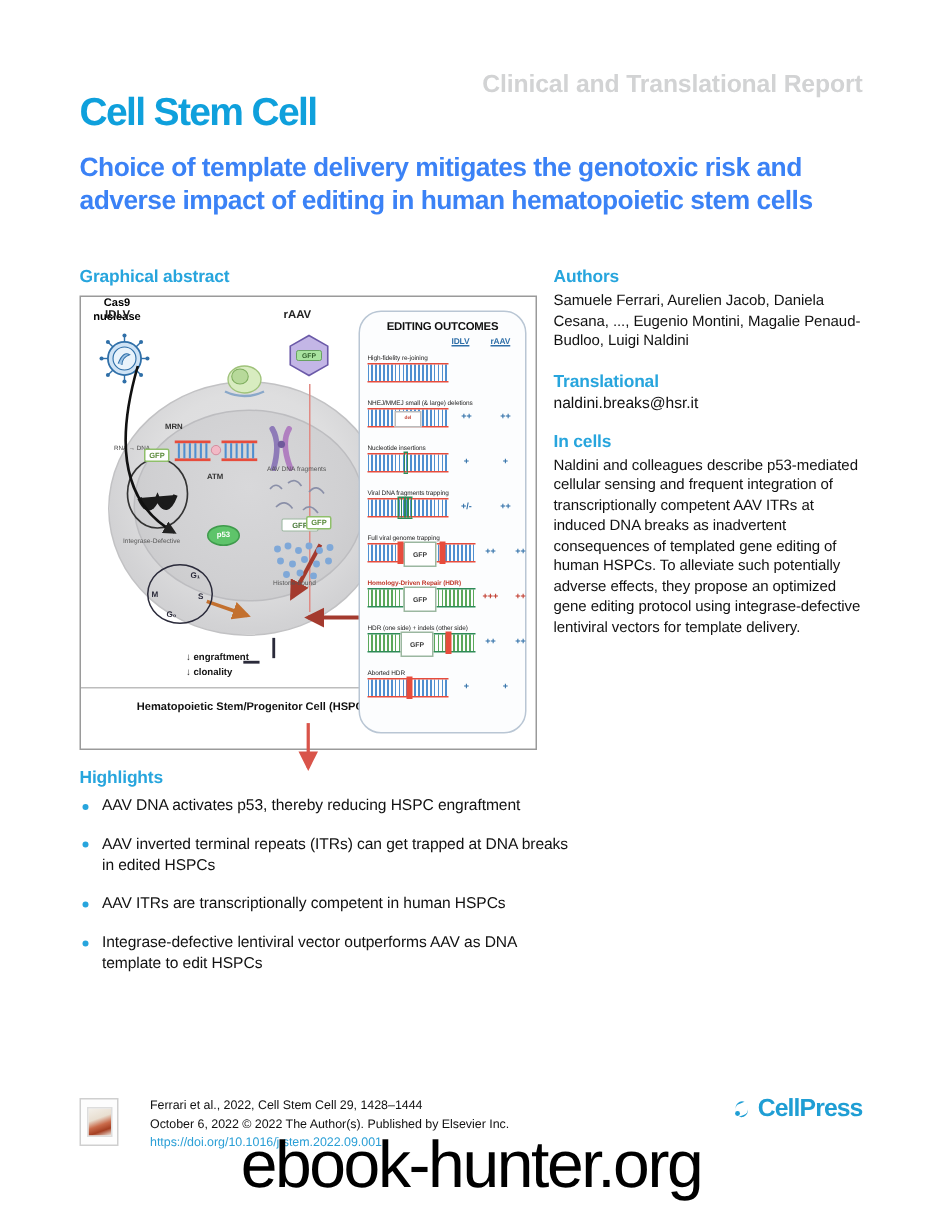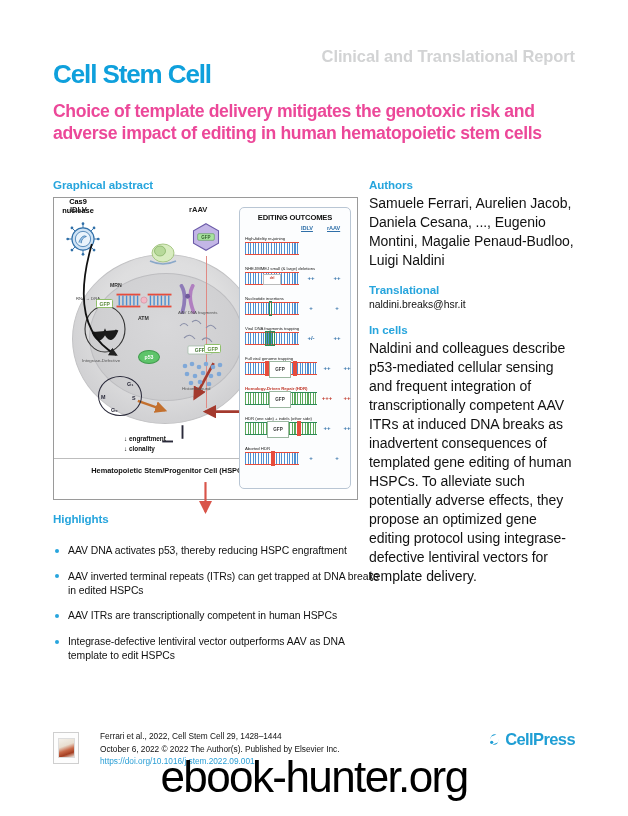--- a/index.html
+++ b/index.html
@@ -25,21 +25,21 @@
   .journal-logo {
     position: absolute; left: 0; top: 12px;
     font-size: 26px; font-weight: bold; color: #0fa0dc;
     letter-spacing: -1.1px; white-space: nowrap;
   }
 
   
   .article-title {
     position: absolute; left: 53px; top: 100px; width: 522px;
     font-size: 17.6px; font-weight: bold; line-height: 1.27;
-    letter-spacing: -0.35px; color: #ec4899;
+    letter-spacing: -0.35px; color: #3b82f6;
   }
 
   
   .sec-head {
     color: #27a5dd; font-size: 11.6px; font-weight: bold;
     letter-spacing: -0.1px;
   }
 
   
   .ga-head { position: absolute; left: 53px; top: 178px; }
@@ -47,28 +47,28 @@
     position: absolute; left: 53px; top: 197px;
     width: 305px; height: 303px;
     border: 1.1px solid #9a9a9a; background: #fff;
   }
 
   
   .rcol { position: absolute; left: 369px; top: 178px; width: 206px; }
   .rblock { margin-bottom: 13px; }
   .rblock .sec-head { display: block; margin-bottom: 3px; }
   .body-text {
-    font-size: 14px; line-height: 1.355; color: #111;
+    font-size: 10px; line-height: 1.355; color: #111;
     letter-spacing: -0.05px;
   }
   .corr-mail { font-size: 10.4px; color: #111; }
 
   
   .hl { position: absolute; left: 53px; top: 512px; width: 330px; }
-  .hl .sec-head { display: block; margin-bottom: 19px; }
+  .hl .sec-head { display: block; margin-bottom: 6px; }
   .hl-item {
     position: relative; padding-left: 15px; margin-bottom: 11.5px;
     font-size: 10.4px; line-height: 1.36; color: #111; letter-spacing: -0.05px;
   }
   .hl-bullet {
     position: absolute; left: 2px; top: 4.5px;
     width: 4.2px; height: 4.2px; border-radius: 50%; background: #27a5dd;
   }
 
   
@@ -190,21 +190,21 @@
     font-size: 7.4px; font-weight: bold; color: #111; line-height: 1.25;
   }
   .ga-divider {
     position: absolute; left: 0; top: 260px; width: 224px; height: 1px;
     background: #bdbdbd;
   }
 
   
   .eo-panel {
     position: absolute; left: 185px; top: 9px; width: 112px; height: 282px;
-    border: 1px solid #b9c6d4; border-radius: 5px;
+    border: 1px solid #b9c6d4; border-radius: 15px;
     background: #fcfdfe;
   }
   .eo-title {
     position: absolute; left: 0; top: 5px; width: 100%; text-align: center;
     font-size: 7.6px; font-weight: bold; color: #111; letter-spacing: -0.15px;
   }
   .eo-colhead {
     position: absolute; top: 17px; font-size: 5.6px; font-weight: bold;
     color: #2f6fa8; text-decoration: underline; letter-spacing: -0.1px;
   }

